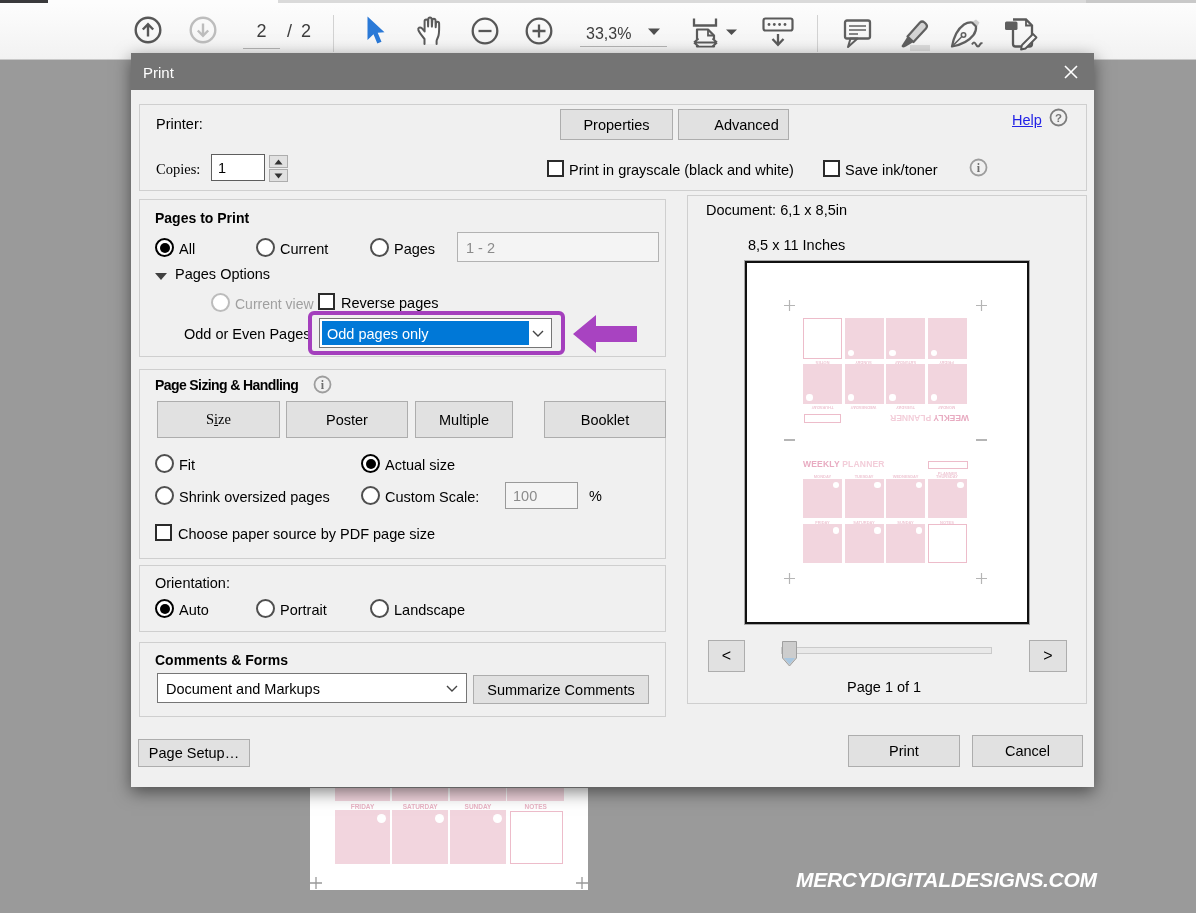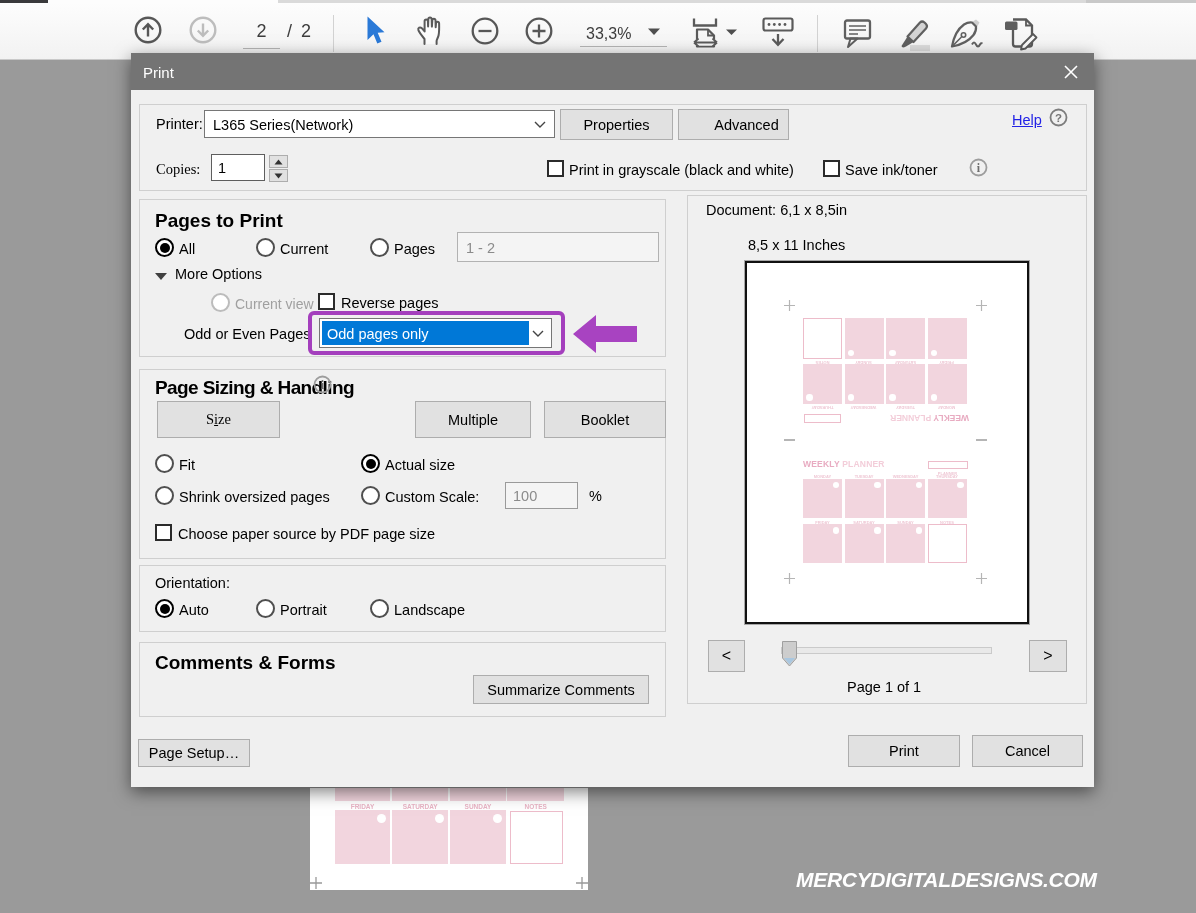--- a/index.html
+++ b/index.html
@@ -1,20 +1,20 @@
 <!DOCTYPE html>
 <html><head>
 <meta charset="utf-8">
 <style>
 * { margin:0; padding:0; box-sizing:border-box; }
 html,body { width:1196px; height:913px; overflow:hidden; }
 body { position:relative; background:#9a9a9a; font-family:"Liberation Sans",sans-serif; }
 .abs { position:absolute; }
 .lbl { position:absolute; font-size:14.5px; color:#000; white-space:nowrap; line-height:1; }
-.blb { position:absolute; font-size:19px; font-weight:bold; color:#000; white-space:nowrap; line-height:1; }
+.blb { position:absolute; font-size:14px; font-weight:bold; color:#000; white-space:nowrap; line-height:1; }
 .btn { position:absolute; background:#e1e1e1; border:1px solid #adadad; font-size:14.5px; color:#000; display:flex; align-items:center; justify-content:center; }
 .gb { position:absolute; border:1px solid #cfcfcf; }
 .radio { position:absolute; width:19px; height:19px; border-radius:50%; border:2px solid #4f4f4f; background:#fff; }
 .radio.sel { border-color:#000; }
 .radio.sel::after { content:''; position:absolute; left:2.5px; top:2.5px; width:10px; height:10px; background:#000; border-radius:50%; }
 .radio.dis { border-color:#bcbcbc; }
 .cb { position:absolute; width:17px; height:17px; border:2px solid #2b2b2b; background:#fff; }
 .combo { position:absolute; background:#fff; border:1px solid #767676; }
 .sep { position:absolute; top:12px; width:1px; height:37px; background:#d2d2d2; }
 .dot { position:absolute; background:#fff; border-radius:50%; width:7px; height:7px; }
@@ -154,26 +154,20 @@
 <div id="dlg" class="abs" style="left:123px;top:53px;width:963px;height:734px;background:#f0f0f0;box-shadow:0 5px 16px rgba(0,0,0,0.5);margin-left:8px;">
 
   <div class="abs" style="left:0;top:0;width:963px;height:37px;background:#747474;"></div>
   <div class="abs" style="left:12px;top:11px;font-size:15px;color:#fff;">Print</div>
   <svg class="abs" style="left:933px;top:12px;" width="14" height="14">
       <path d="M1,1 L13,13 M13,1 L1,13" stroke="#fff" stroke-width="1.6"></path>
     </svg>
 
   <div class="gb" style="left:8px;top:51px;width:948px;height:87px;"></div>
   <div class="lbl" style="left:25px;top:64px;">Printer:</div>
-  <div class="combo" style="left:73px;top:57px;width:351px;height:28px;">
-    <div class="lbl" style="left:8px;top:7px;">L365 Series(Network)</div>
-    <svg class="abs" style="right:8px;top:10px;" width="12" height="8">
-        <path d="M1,1 L6,6 L11,1" stroke="#444" stroke-width="1.4" fill="none"></path>
-      </svg>
-  </div>
   <div class="btn" style="left:429px;top:56px;width:113px;height:31px;">Properties</div>
   <div class="btn" style="left:547px;top:56px;width:111px;height:31px;padding-left:26px;">Advanced</div>
   <div class="lbl" style="left:881px;top:60px;color:#2323e6;text-decoration:underline;">Help</div>
   <svg class="abs" style="left:918px;top:55px;" width="19" height="19">
       <circle cx="9.5" cy="9.5" r="8" fill="none" stroke="#7d7d7d" stroke-width="1.8"></circle>
       <text x="9.5" y="13.5" font-size="11.5" font-family="Liberation Sans" font-weight="bold" fill="#757575" text-anchor="middle">?</text>
     </svg>
   <div class="lbl" style="left:25px;top:109px;font-family:Liberation Serif, serif;">Copies:</div>
   <div class="combo" style="left:80px;top:101px;width:54px;height:27px;border-color:#5e5e5e;">
       <div class="lbl" style="left:6px;top:6px;">1</div>
@@ -204,21 +198,21 @@
   <div class="radio" style="left:125px;top:185px;"></div>
   <div class="lbl" style="left:149px;top:189px;">Current</div>
   <div class="radio" style="left:239px;top:185px;"></div>
   <div class="lbl" style="left:263px;top:189px;">Pages</div>
   <div class="combo" style="left:326px;top:179px;width:202px;height:30px;background:#f4f4f4;border-color:#b2b2b2;">
       <div class="lbl" style="left:8px;top:8px;color:#8b8b8b;">1 - 2</div>
     </div>
   <svg class="abs" style="left:24px;top:219px;" width="12" height="8">
       <path d="M0,1 L12,1 L6,8 Z" fill="#404040"></path>
     </svg>
-  <div class="lbl" style="left:44px;top:214px;">More Options</div>
+  <div class="lbl" style="left:44px;top:214px;">Pages Options</div>
   <div class="radio dis" style="left:80px;top:240px;"></div>
   <div class="lbl" style="left:104px;top:244px;color:#a0a0a0;font-size:14px;">Current view</div>
   <div class="cb" style="left:187px;top:240px;"></div>
   <div class="lbl" style="left:210px;top:243px;">Reverse pages</div>
   <div class="lbl" style="left:53px;top:274px;">Odd or Even Pages</div>
   <div class="abs" style="left:177px;top:258px;width:257px;height:44px;border:4px solid #a43fbd;border-radius:6px;"></div>
   <div class="combo" style="left:188px;top:265px;width:233px;height:30px;">
     <div class="abs" style="left:2px;top:2px;width:207px;height:24px;background:#0078d7;"></div>
     <div class="lbl" style="left:7px;top:8px;color:#fff;">Odd pages only</div>
     <svg class="abs" style="right:7px;top:11px;" width="12" height="8">
@@ -229,21 +223,22 @@
       <path d="M0,19 L23,0 L23,11 L64,11 L64,27 L23,27 L23,38 Z" fill="#a843c1"></path>
     </svg>
 
   <div class="gb" style="left:8px;top:316px;width:527px;height:190px;"></div>
   <div class="blb" style="left:24px;top:325px;letter-spacing:-0.6px;">Page Sizing &amp; Handling</div>
   <svg class="abs" style="left:182px;top:322px;" width="19" height="19">
       <circle cx="9.5" cy="9.5" r="8" fill="none" stroke="#9d9d9d" stroke-width="1.8"></circle>
       <text x="9.5" y="14" font-size="12" font-family="Liberation Serif" font-weight="bold" fill="#6e6e6e" text-anchor="middle">i</text>
     </svg>
   <div class="btn" style="left:26px;top:348px;width:123px;height:37px;font-family:Liberation Serif, serif;">S<span style="text-decoration:underline">i</span>ze</div>
-  <div class="btn" style="left:284px;top:348px;width:116px;height:37px;">Multiple</div>
+  <div class="btn" style="left:155px;top:348px;width:122px;height:37px;">Poster</div>
+  <div class="btn" style="left:284px;top:348px;width:98px;height:37px;">Multiple</div>
   <div class="btn" style="left:413px;top:348px;width:122px;height:37px;">Booklet</div>
   <div class="radio" style="left:24px;top:401px;"></div>
   <div class="lbl" style="left:48px;top:405px;">Fit</div>
   <div class="radio sel" style="left:230px;top:401px;"></div>
   <div class="lbl" style="left:254px;top:405px;text-align:right;">Actual size</div>
   <div class="radio" style="left:24px;top:433px;"></div>
   <div class="lbl" style="left:48px;top:437px;">Shrink oversized pages</div>
   <div class="radio" style="left:230px;top:433px;"></div>
   <div class="lbl" style="left:254px;top:437px;">Custom Scale:</div>
   <div class="combo" style="left:374px;top:429px;width:73px;height:27px;background:#f4f4f4;border-color:#9a9a9a;">
@@ -257,20 +252,26 @@
   <div class="lbl" style="left:24px;top:523px;">Orientation:</div>
   <div class="radio sel" style="left:24px;top:546px;"></div>
   <div class="lbl" style="left:48px;top:550px;">Auto</div>
   <div class="radio" style="left:125px;top:546px;"></div>
   <div class="lbl" style="left:149px;top:550px;">Portrait</div>
   <div class="radio" style="left:239px;top:546px;"></div>
   <div class="lbl" style="left:263px;top:550px;">Landscape</div>
 
   <div class="gb" style="left:8px;top:589px;width:527px;height:75px;"></div>
   <div class="blb" style="left:24px;top:600px;">Comments &amp; Forms</div>
+  <div class="combo" style="left:26px;top:620px;width:310px;height:30px;">
+    <div class="lbl" style="left:8px;top:8px;">Document and Markups</div>
+    <svg class="abs" style="right:8px;top:11px;" width="12" height="8">
+        <path d="M1,1 L6,6 L11,1" stroke="#444" stroke-width="1.4" fill="none"></path>
+      </svg>
+  </div>
   <div class="btn" style="left:342px;top:622px;width:176px;height:29px;">Summarize Comments</div>
 
   <div class="btn" style="left:7px;top:686px;width:112px;height:28px;">Page Setup…</div>
   <div class="btn" style="left:717px;top:682px;width:112px;height:32px;">Print</div>
   <div class="btn" style="left:841px;top:682px;width:111px;height:32px;">Cancel</div>
 
   <div class="gb" style="left:556px;top:142px;width:400px;height:509px;"></div>
   <div class="lbl" style="left:575px;top:150px;">Document: 6,1 x 8,5in</div>
   <div class="lbl" style="left:617px;top:185px;">8,5 x 11 Inches</div>
   <div id="pv" class="abs" style="left:614px;top:208px;width:284px;height:363px;background:#fff;border:2.5px solid #111;outline:1px solid #a8a8a8;overflow:hidden;">

